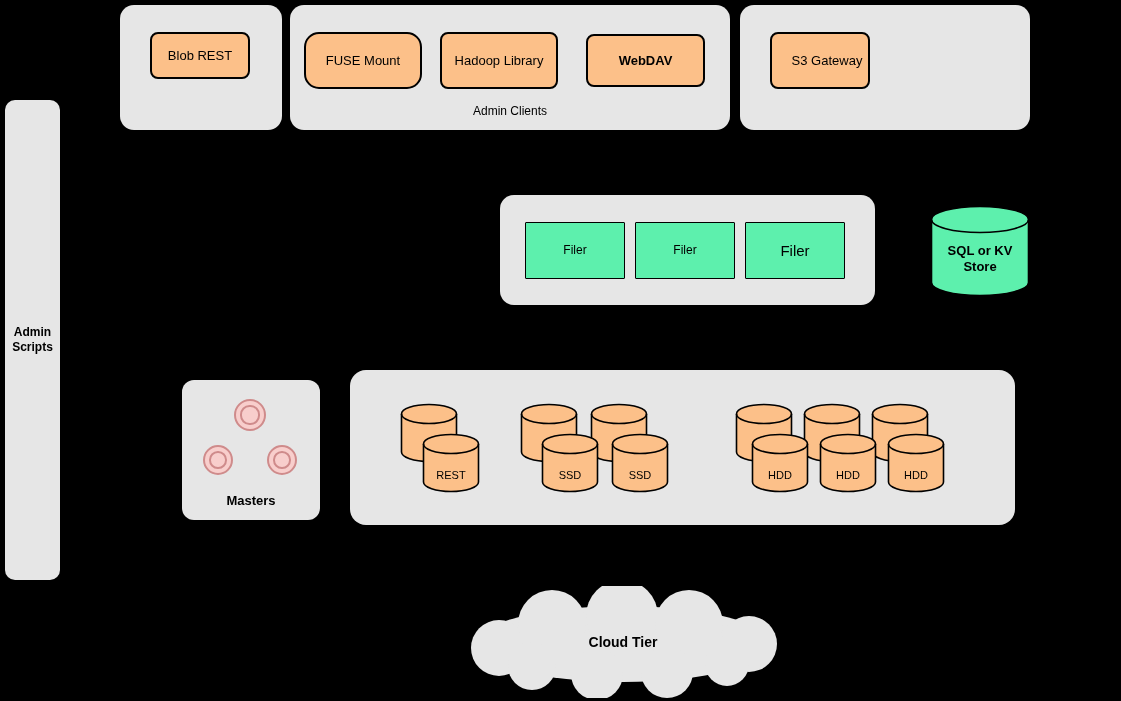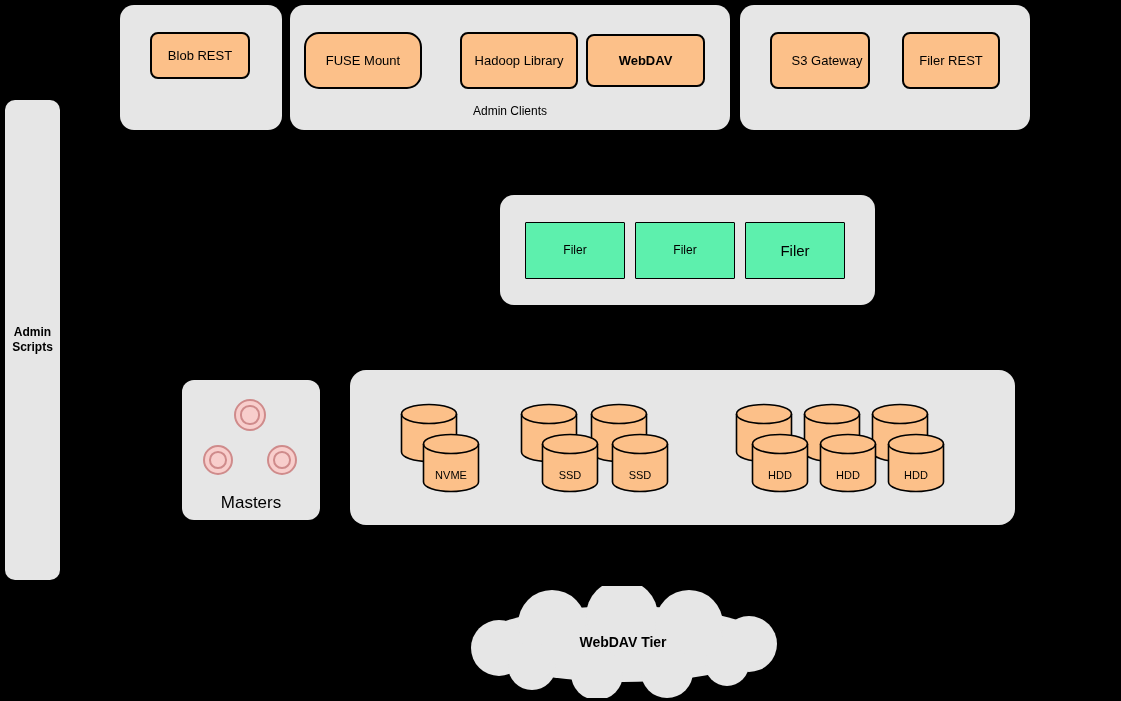--- a/index.html
+++ b/index.html
@@ -22,21 +22,21 @@
     position:absolute;display:flex;align-items:center;justify-content:center;
     text-align:center;background:var(--node-orange);
     border:2px solid var(--stroke);border-radius:8px;
     font-size:13px;line-height:1.2;padding:2px;
   }
   .node.bold{font-weight:bold;}
   .node.green{background:var(--node-green);border-radius:1px;border-width:1.5px;font-size:12px;}
   .node.green.lg{font-size:15px;}
 
   .caption{position:absolute;text-align:center;font-size:12px;}
-  .caption.bold{font-weight:normal;font-size:17px;}
+  .caption.bold{font-weight:bold;font-size:13px;}
 
   .admin{display:flex;align-items:center;justify-content:center;text-align:center;
     font-weight:bold;font-size:12px;line-height:1.25;border-radius:10px;}
 
   .cyl{position:absolute;}
   .cyl svg{display:block;}
   .fill-orange{fill:var(--node-orange);}
   .fill-green{fill:var(--node-green);}
   .disk-label{position:absolute;left:0;right:0;top:36px;text-align:center;font-size:11px;}
   .sql-label{position:absolute;left:0;right:0;top:24px;bottom:8px;display:flex;align-items:center;
@@ -61,32 +61,38 @@
     <span>Admin Scripts</span>
   </div>
 
   <div class="panel" style="left:120px;top:5px;width:162px;height:125px;"></div>
   <div class="panel" style="left:290px;top:5px;width:440px;height:125px;"></div>
   <div class="panel" style="left:740px;top:5px;width:290px;height:125px;"></div>
 
   <div class="node" style="left:150px;top:32px;width:100px;height:47px;">Blob REST</div>
 
   <div class="node" style="left:304px;top:32px;width:118px;height:57px;border-radius:15px;">FUSE Mount</div>
-  <div class="node" style="left:460px;top:32px;width:118px;height:57px;">Hadoop Library</div>
+  <div class="node" style="left:440px;top:32px;width:118px;height:57px;">Hadoop Library</div>
   <div class="node bold" style="left:586px;top:34px;width:119px;height:53px;border-radius:8px;">WebDAV</div>
   <div class="caption" style="left:290px;top:104px;width:440px;">Admin Clients</div>
 
   <div class="node" style="left:770px;top:32px;width:100px;height:57px;padding-left:16px;">S3 Gateway</div>
-  <div class="node" style="left:902px;top:32px;width:98px;height:57px;">Filer REST</div>
 
   <div class="panel" style="left:500px;top:195px;width:375px;height:110px;"></div>
   <div class="node green" style="left:525px;top:222px;width:100px;height:57px;">Filer</div>
   <div class="node green" style="left:635px;top:222px;width:100px;height:57px;">Filer</div>
   <div class="node green lg" style="left:745px;top:222px;width:100px;height:57px;">Filer</div>
 
+  <div class="cyl" style="left:930px;top:205px;width:100px;height:92px;">
+      <svg width="100" height="92" viewBox="0 0 100 92">
+        <path d="M 1.5 14.5 A 48.5 13 0 0 1 98.5 14.5 L 98.5 77.5 A 48.5 13 0 0 1 1.5 77.5 Z" class="fill-green" stroke="#000" stroke-width="1.6"></path>
+        <path d="M 1.5 14.5 A 48.5 13 0 0 0 98.5 14.5" fill="none" stroke="#000" stroke-width="1.6"></path>
+      </svg>
+    <span class="sql-label">SQL or KV Store</span>
+  </div>
 
   <div class="panel" style="left:182px;top:380px;width:138px;height:140px;border-radius:12px;"></div>
   <div class="ring" style="left:234px;top:399px;width:32px;height:32px;">
       <div class="ring-inner"></div>
     </div>
   <div class="ring" style="left:203px;top:445px;width:30px;height:30px;">
       <div class="ring-inner"></div>
     </div>
   <div class="ring" style="left:267px;top:445px;width:30px;height:30px;">
       <div class="ring-inner"></div>
@@ -99,21 +105,21 @@
       <svg width="58" height="60" viewBox="0 0 58 60">
         <path d="M 1.5 11 A 27.5 9.5 0 0 1 56.5 11 L 56.5 49 A 27.5 9.5 0 0 1 1.5 49 Z" class="fill-orange" stroke="#000" stroke-width="1.6"></path>
         <path d="M 1.5 11 A 27.5 9.5 0 0 0 56.5 11" fill="none" stroke="#000" stroke-width="1.6"></path>
       </svg>
     </div>
   <div class="cyl" style="left:422px;top:433px;width:58px;height:60px;">
       <svg width="58" height="60" viewBox="0 0 58 60">
         <path d="M 1.5 11 A 27.5 9.5 0 0 1 56.5 11 L 56.5 49 A 27.5 9.5 0 0 1 1.5 49 Z" class="fill-orange" stroke="#000" stroke-width="1.6"></path>
         <path d="M 1.5 11 A 27.5 9.5 0 0 0 56.5 11" fill="none" stroke="#000" stroke-width="1.6"></path>
       </svg>
-    <span class="disk-label">NVME</span>
+    <span class="disk-label">REST</span>
   </div>
 
   <div class="cyl" style="left:520px;top:403px;width:58px;height:60px;">
       <svg width="58" height="60" viewBox="0 0 58 60">
         <path d="M 1.5 11 A 27.5 9.5 0 0 1 56.5 11 L 56.5 49 A 27.5 9.5 0 0 1 1.5 49 Z" class="fill-orange" stroke="#000" stroke-width="1.6"></path>
         <path d="M 1.5 11 A 27.5 9.5 0 0 0 56.5 11" fill="none" stroke="#000" stroke-width="1.6"></path>
       </svg>
     </div>
   <div class="cyl" style="left:590px;top:403px;width:58px;height:60px;">
       <svg width="58" height="60" viewBox="0 0 58 60">
@@ -182,16 +188,16 @@
       <circle class="cloud-fill" cx="62" cy="62" r="28"></circle>
       <circle class="cloud-fill" cx="115" cy="38" r="34"></circle>
       <circle class="cloud-fill" cx="185" cy="30" r="36"></circle>
       <circle class="cloud-fill" cx="252" cy="38" r="34"></circle>
       <circle class="cloud-fill" cx="312" cy="58" r="28"></circle>
       <circle class="cloud-fill" cx="95" cy="80" r="24"></circle>
       <circle class="cloud-fill" cx="160" cy="88" r="26"></circle>
       <circle class="cloud-fill" cx="230" cy="86" r="26"></circle>
       <circle class="cloud-fill" cx="290" cy="78" r="22"></circle>
     </svg>
-    <span class="cloud-label">WebDAV Tier</span>
+    <span class="cloud-label">Cloud Tier</span>
   </div>
 
 </div>
 
 </body></html>

